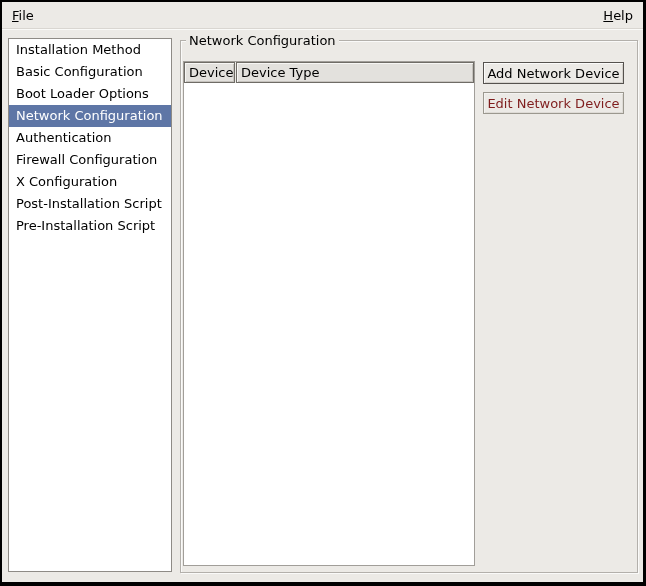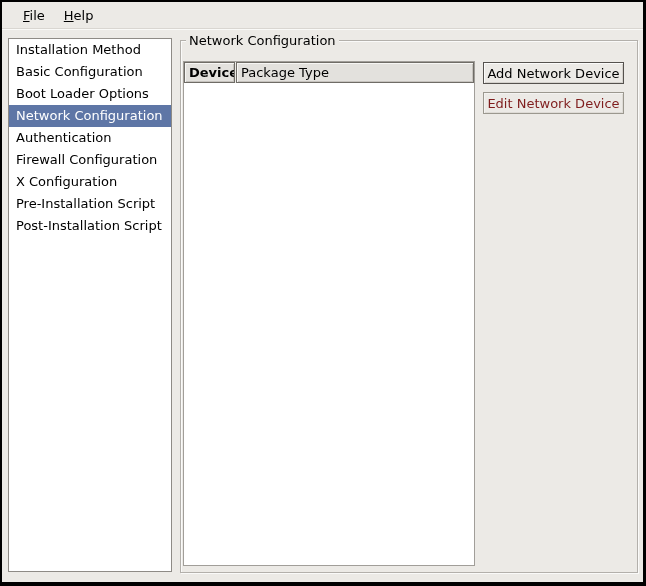--- a/index.html
+++ b/index.html
@@ -16,21 +16,22 @@
   }
   .inner{position:relative;width:641px;height:580px;}
 
   
   .menubar{
     position:absolute;left:0;top:0;right:0;height:28px;
     display:flex;align-items:stretch;
     background:#ECEAE6;
     border-bottom:1px solid #fafaf8;
     box-shadow:inset 0 -1px 0 #d9d6d1;
-    padding-left:12px;
+    padding-left:1px;
+    justify-content:space-between;
   }
   .menu-item{
     display:inline-block;
     padding:6px 10px 0 9px;
     cursor:default;
   }
   .menu-item::first-letter{text-decoration:underline;}
 
   
   .sidebar{
@@ -67,21 +68,21 @@
   }
   .thead{display:flex;height:21px;flex:0 0 21px;background:#ECEAE6;}
   .th{
     background:#E3E1DD;
     border:1px solid #6f6c66;
     box-shadow:inset 1px 1px 0 #f7f6f4, inset -1px -1px 0 #c6c3be;
     padding:0 0 0 4px;line-height:19px;
     white-space:nowrap;overflow:hidden;
     cursor:default;
   }
-  .th-device{flex:0 0 51px;margin-right:1px;font-weight:bold;}
+  .th-device{flex:0 0 51px;margin-right:1px;}
   .th-type{flex:1 1 auto;}
   .tbody{flex:1 1 auto;background:#fff;}
 
   
   .buttons{
     position:absolute;left:302px;top:21px;
     display:flex;flex-direction:column;gap:8px;
   }
   .gtk-btn{
     width:141px;height:22px;
@@ -111,31 +112,31 @@
     </div>
 
     <div class="sidebar">
       <div class="side-item">Installation Method</div>
       <div class="side-item">Basic Configuration</div>
       <div class="side-item">Boot Loader Options</div>
       <div class="side-item selected">Network Configuration</div>
       <div class="side-item">Authentication</div>
       <div class="side-item">Firewall Configuration</div>
       <div class="side-item">X Configuration</div>
+      <div class="side-item">Post-Installation Script</div>
       <div class="side-item">Pre-Installation Script</div>
-      <div class="side-item">Post-Installation Script</div>
     </div>
 
     <div class="frame">
       <div class="frame-title">Network Configuration</div>
 
       <div class="table">
         <div class="thead">
           <div class="th th-device">Device</div>
-          <div class="th th-type">Package Type</div>
+          <div class="th th-type">Device Type</div>
         </div>
         <div class="tbody"></div>
       </div>
 
       <div class="buttons">
         <button class="gtk-btn">Add Network Device</button>
         <button class="gtk-btn" disabled="">Edit Network Device</button>
       </div>
     </div>
 

